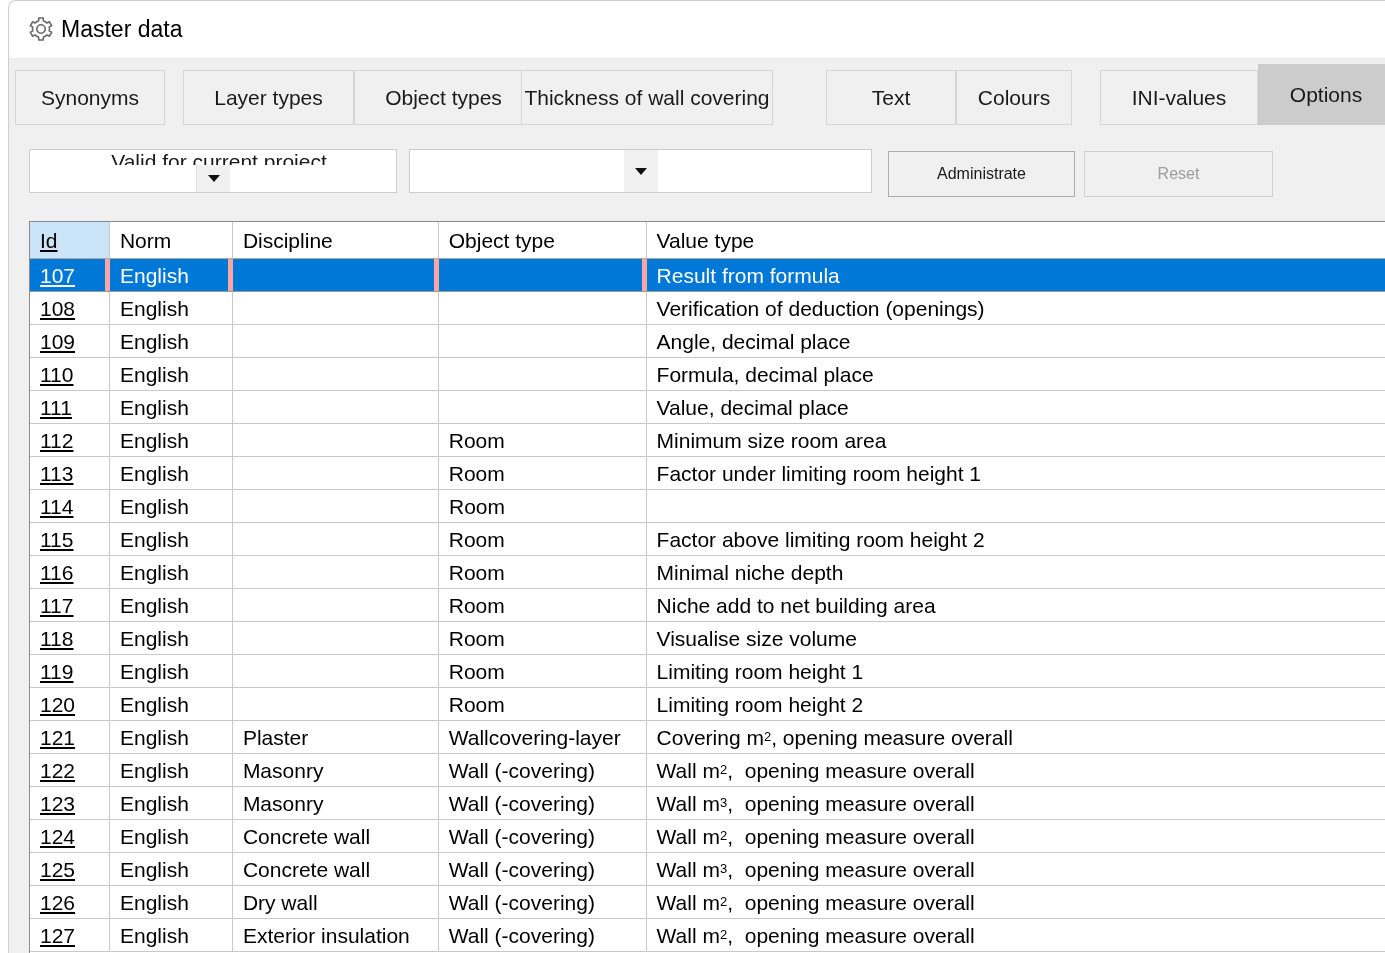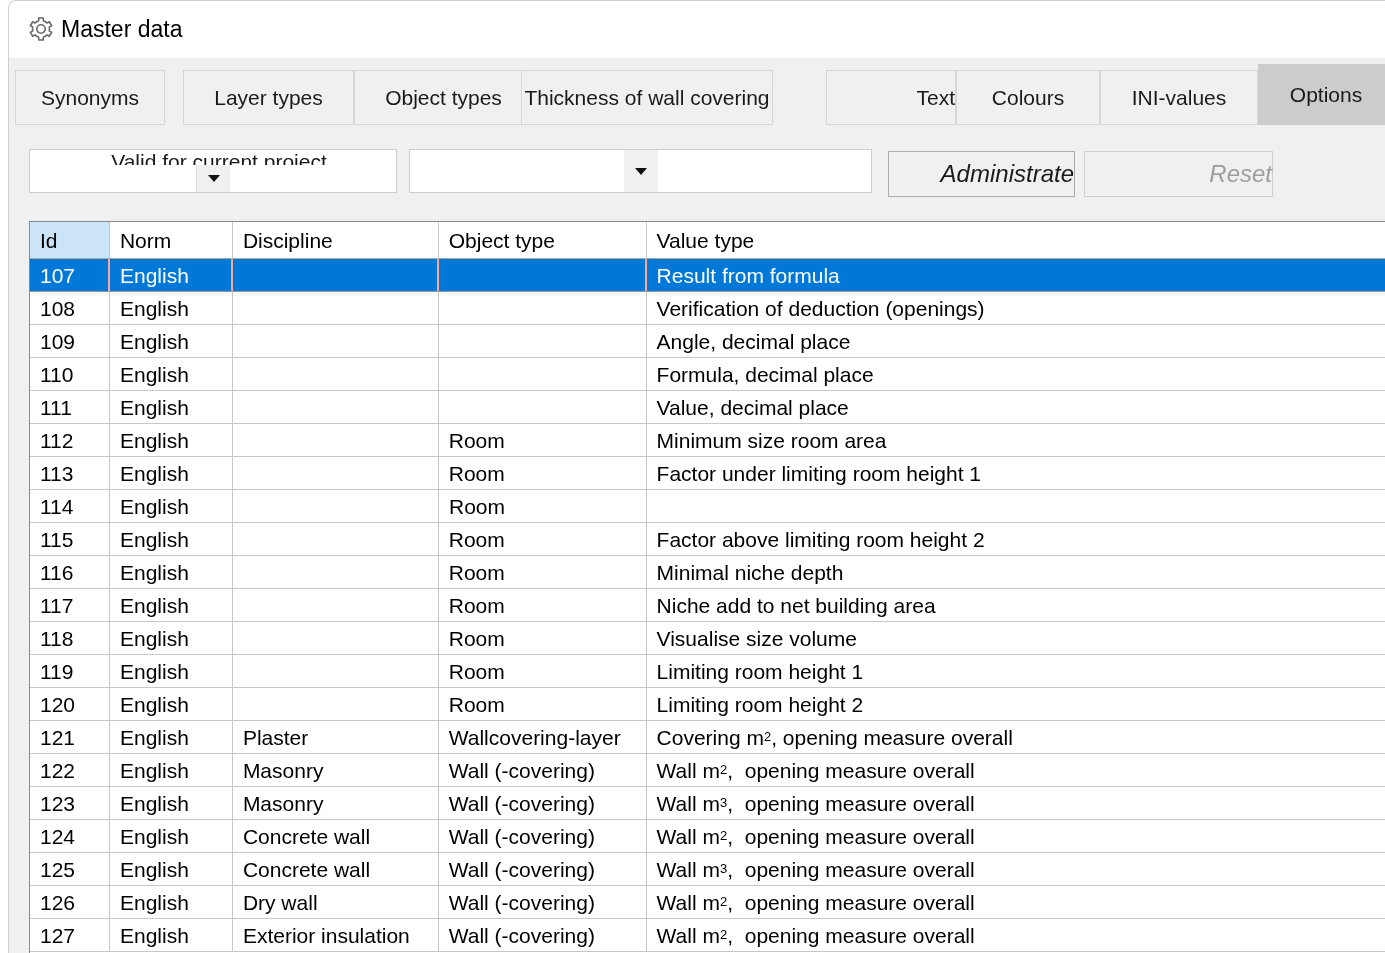--- a/index.html
+++ b/index.html
@@ -127,26 +127,25 @@
     border-right: 6px solid transparent;
     border-top: 7px solid #101010;
   }
   .btn {
     position: absolute;
     background: #f0f0f0;
     border: 1px solid #adadad;
     box-sizing: border-box;
     display: flex;
     align-items: center;
-    justify-content: flex-end;
-    font-size: 24px;
+    justify-content: center;
+    font-size: 16px;
     color: #1a1a1a;
     white-space: nowrap;
     cursor: default;
-    font-style: italic;
   }
   .btn.disabled {
     border: 1px solid #cfcfcf;
     color: #9d9d9d;
   }
 
   
   #grid {
     position: absolute;
     left: 20px; top: 220px;
@@ -179,23 +178,23 @@
     border-right: 1px solid #c8c8c8;
     padding-left: 10px;
     display: flex;
     align-items: center;
     font-size: 21px;
     color: #000000;
     white-space: nowrap;
     overflow: hidden;
     line-height: 1;
   }
-  .grid-row.selected .cell { color: #ffffff; border-right: 2px solid #fca5a5; }
+  .grid-row.selected .cell { color: #ffffff; border-right: 5px solid #fca5a5; }
   .grid-row.header .cell { border-right: 1px solid #c8c8c8; }
-  .c-id       { width: 80px;  }
+  .c-id       { width: 80px; text-decoration: underline;  }
   .c-norm     { width: 123px; }
   .c-disc     { width: 206px; }
   .c-obj      { width: 208px; }
   .c-val      { width: 748px; border-right: none; }
   .hdr-id     { background: #cce4f7; }
   sup { font-size: 0.62em; vertical-align: super; line-height: 0; }
 </style>
 </head>
 <body>
 
@@ -217,24 +216,24 @@
       </div>
     <div class="tab" style="left:174px; width:171px;">
         <span>Layer types</span>
       </div>
     <div class="tab" style="left:345px; width:179px;">
         <span>Object types</span>
       </div>
     <div class="tab" style="left:512px; width:252px;">
         <span>Thickness of wall covering</span>
       </div>
-    <div class="tab" style="left:817px; width:130px;justify-content:flex-end;">
+    <div class="tab" style="left:817px; width:130px;">
         <span>Text</span>
       </div>
-    <div class="tab" style="left:947px; width:144px;">
+    <div class="tab" style="left:947px; width:116px;">
         <span>Colours</span>
       </div>
     <div class="tab" style="left:1091px;width:158px;">
         <span>INI-values</span>
       </div>
     <div class="tab selected" style="left:1249px;width:136px;">
         <span>Options</span>
       </div>
   </div>
 

